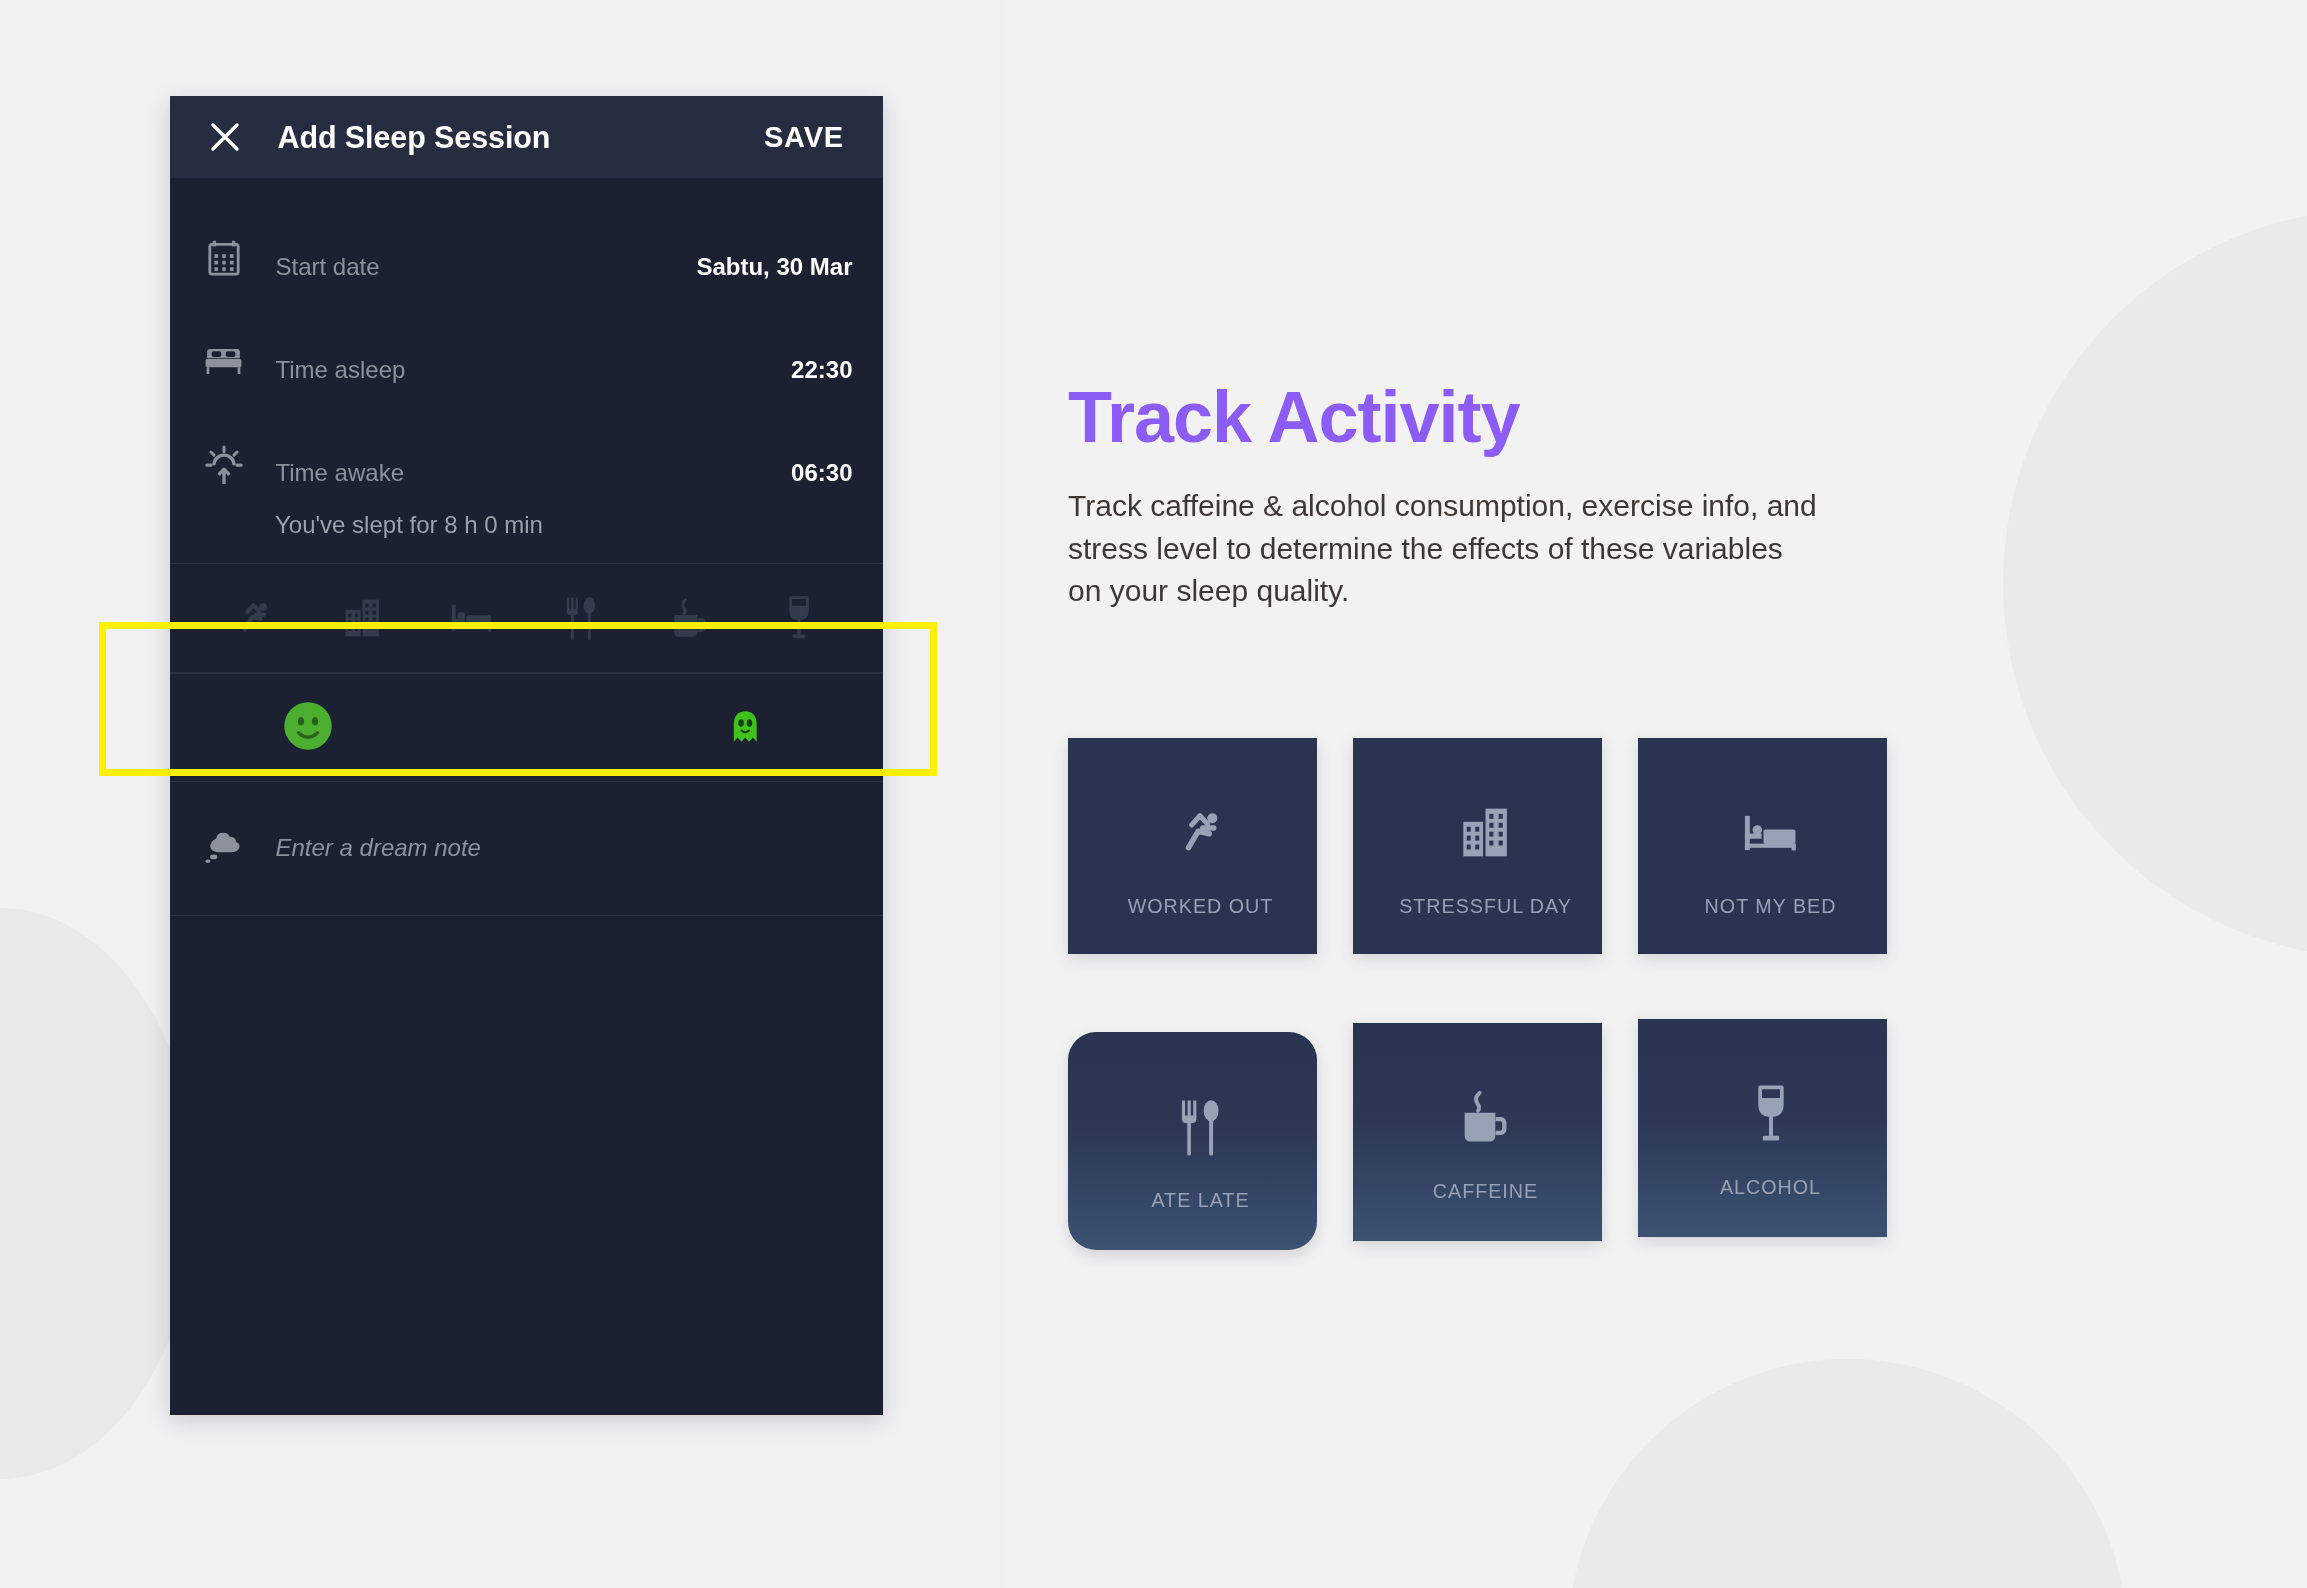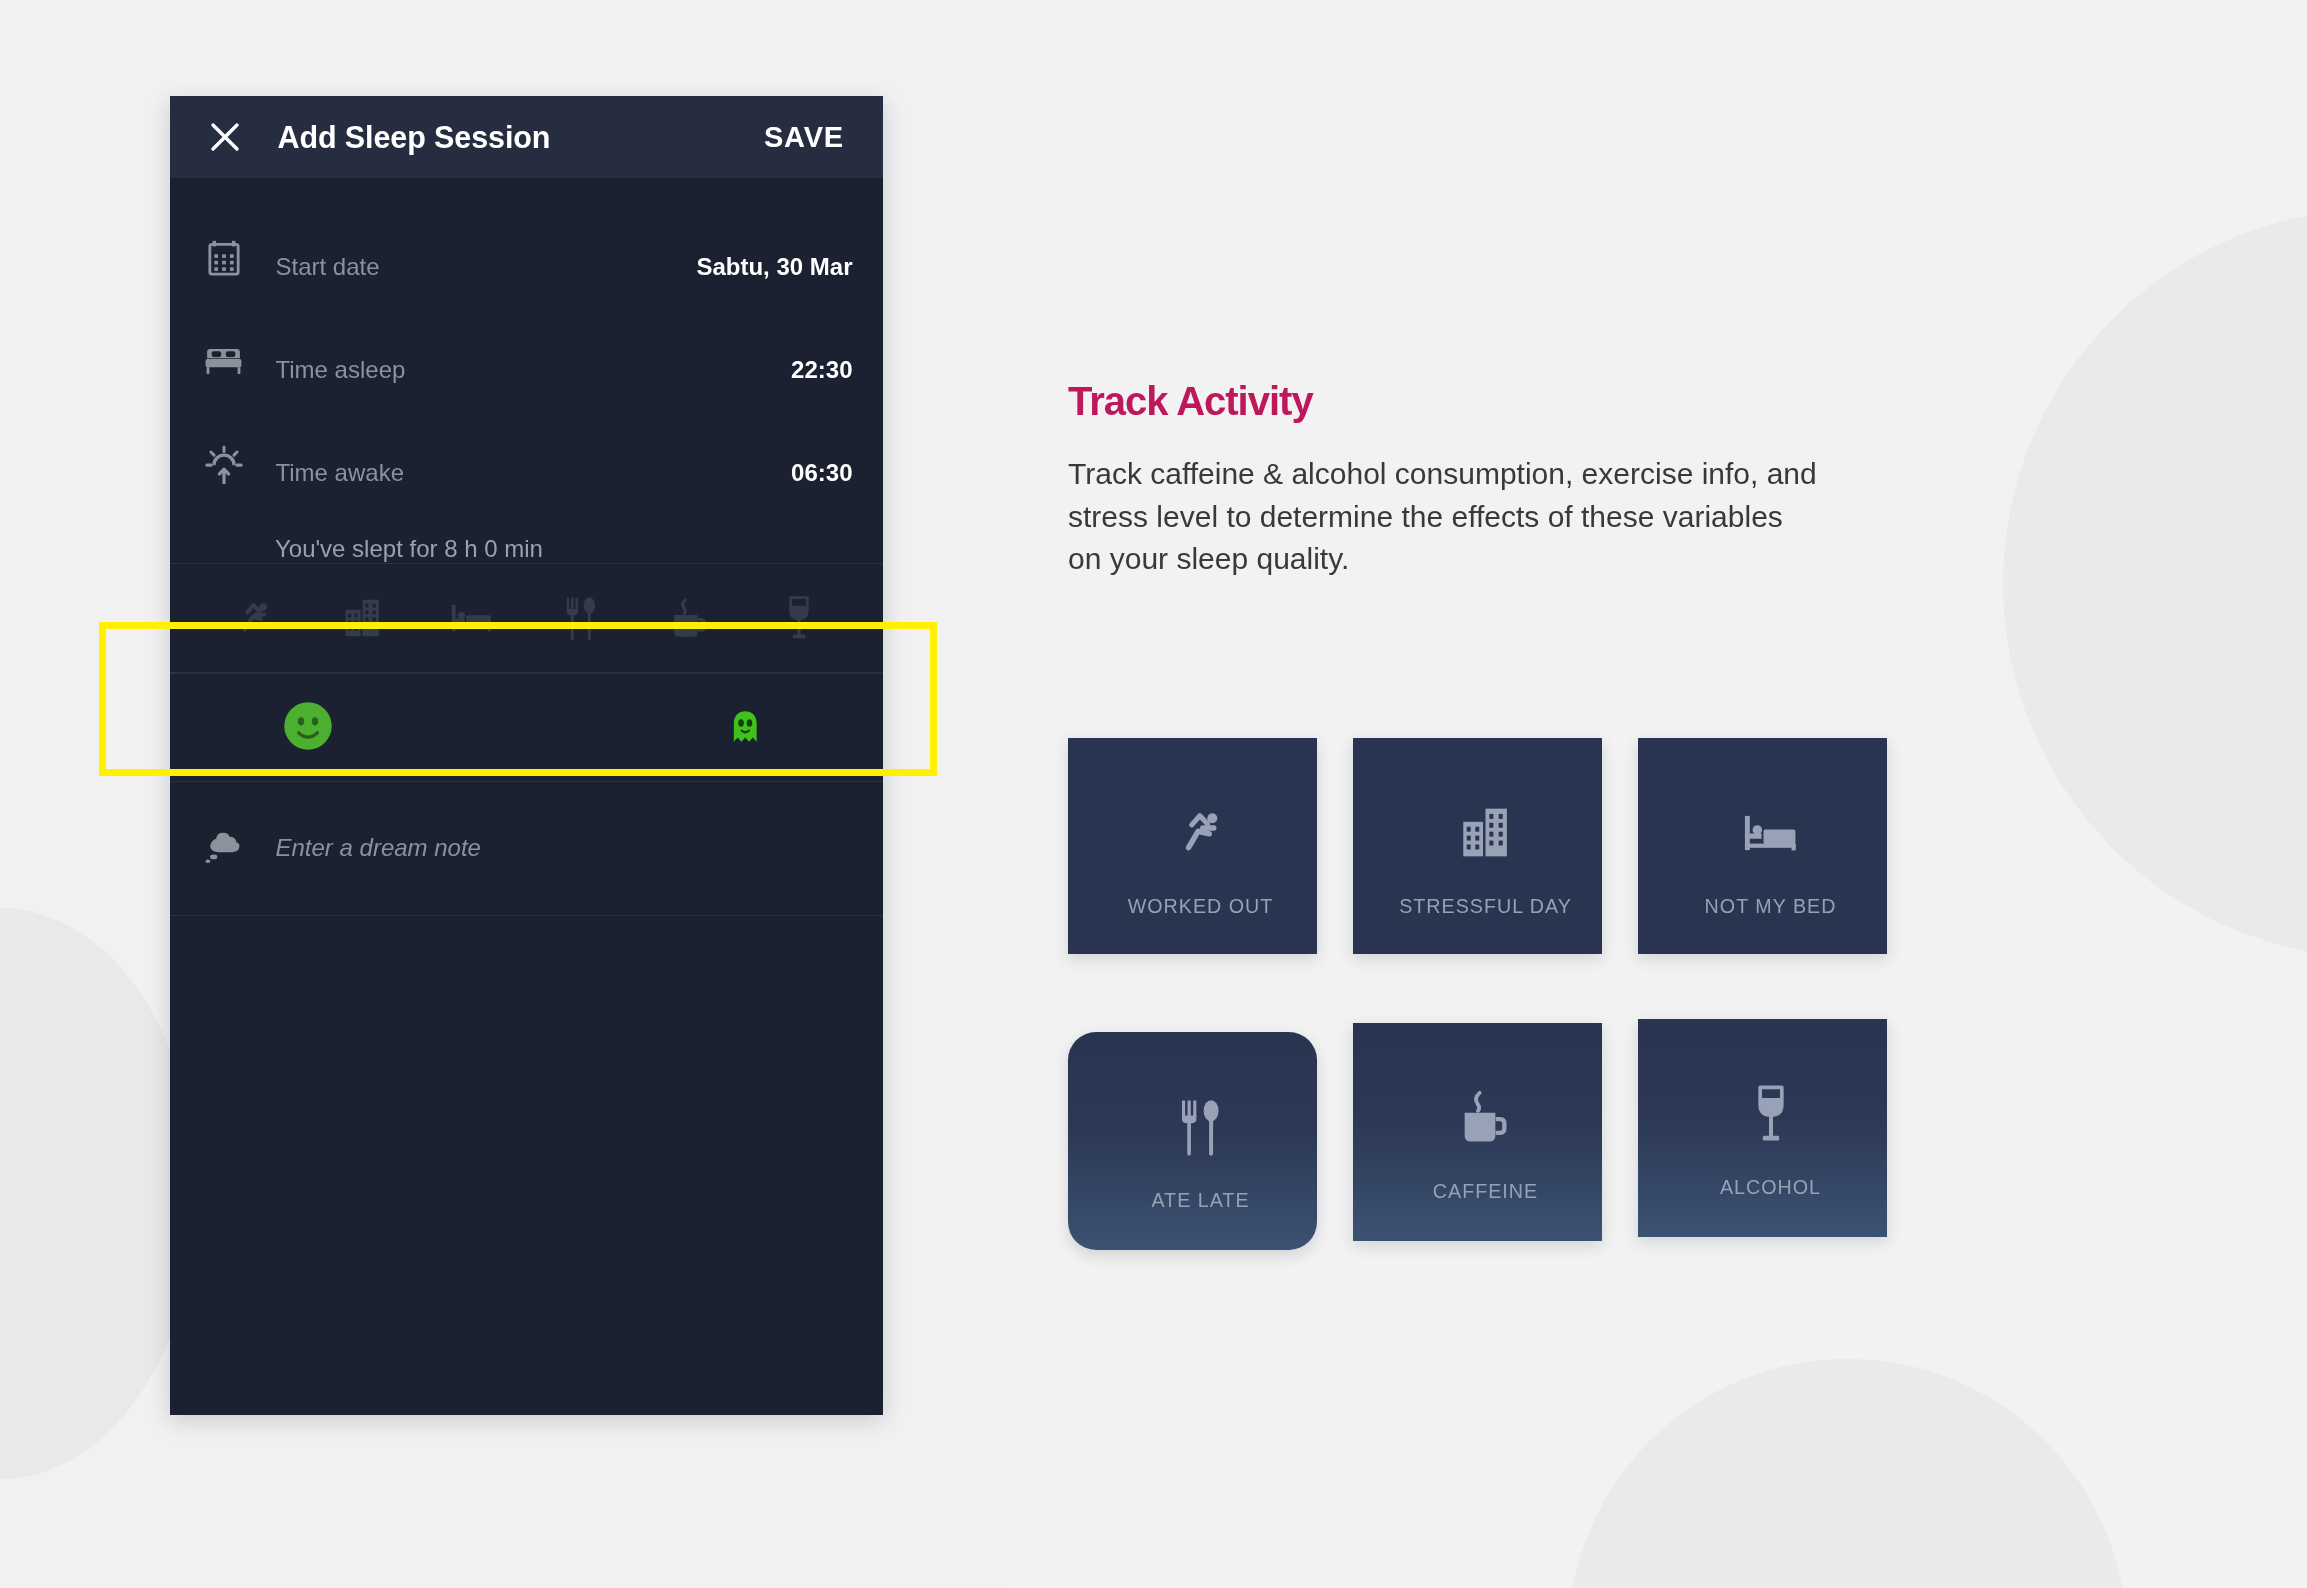--- a/index.html
+++ b/index.html
@@ -96,21 +96,21 @@
   }
   .row-value {
     margin-left: auto;
     color: #ffffff;
     font-size: 24px;
     font-weight: bold;
   }
   .row-note {
     height: 76px;
     padding-left: 105px;
-    display: flex; align-items: flex-end;
+    display: flex; align-items: center;
   }
   .row-note span {
     color: #9ba0aa;
     font-size: 24px;
   }
 
   .divider {
     height: 1.3px;
     background: #2a3142;
     margin: 0;
@@ -168,23 +168,23 @@
     z-index: 30;
   }
 
   
   .content {
     position: absolute;
     left: 1068px; top: 381px;
     width: 1124px;
   }
   .headline {
-    font-size: 40px;
+    font-size: 72px;
     font-weight: bold;
-    color: #be185d;
+    color: #8b5cf6;
     letter-spacing: -1px;
     line-height: 1.0;
   }
   .subcopy {
     margin-top: 32px;
     font-size: 30px;
     line-height: 1.42;
     color: #3c3836;
     max-width: 749px;
   }

